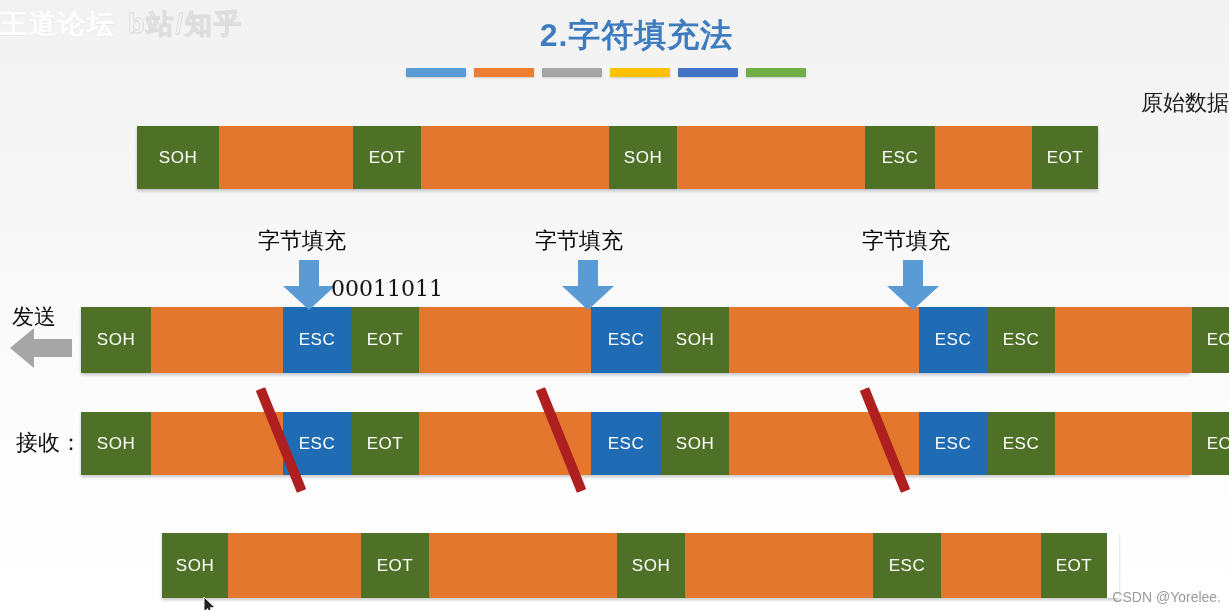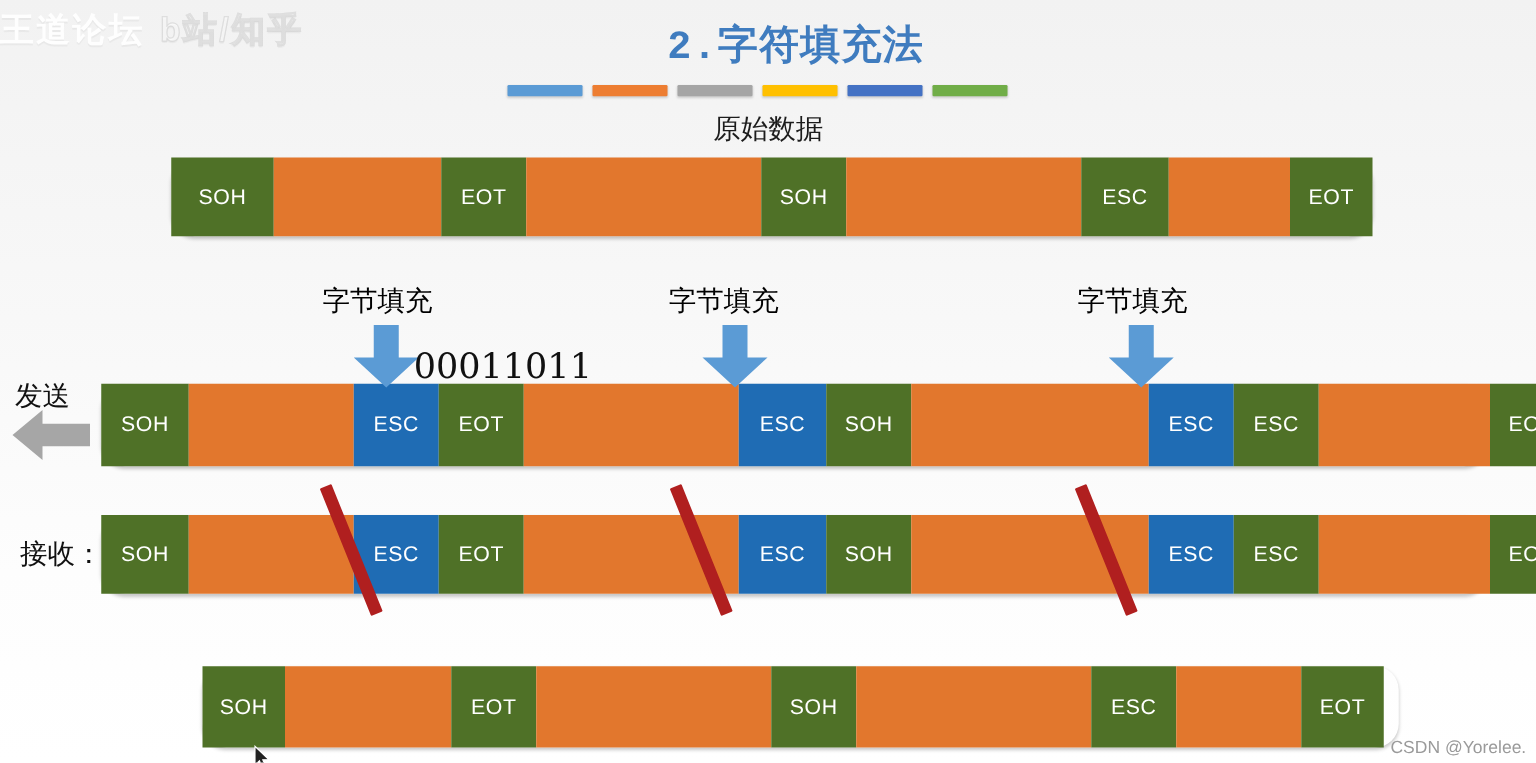--- a/index.html
+++ b/index.html
@@ -26,53 +26,52 @@
   #watermark .ghost {
     color: rgba(255,255,255,0.55);
     -webkit-text-stroke: 1px rgba(200,200,200,0.55);
     margin-left: 12px;
   }
 
   
   #title {
     position: absolute; left: 0; right: 0; top: 14px;
     text-align: center;
-    font-family: Liberation Mono, monospace;
+    font-family: Liberation Sans, sans-serif;
     font-size: 32px;
     font-weight: bold;
     color: #3f7cbf;
     letter-spacing: 1px;
     padding-left: 44px;
   }
 
   
   #bars {
     position: absolute; top: 68px; left: 406px;
     display: flex; gap: 8px;
   }
   #bars .bar {
     width: 60px; height: 9px; border-radius: 1px;
     box-shadow: 0 1px 2px rgba(0,0,0,0.16);
   }
 
   
   #caption-raw {
     position: absolute; top: 88px; left: 0; right: 0;
-    text-align: center;
+    text-align: right;
     font-family: "DejaVu Serif", "Liberation Serif", serif;
     font-size: 22px;
     color: #1c1c1c;
   }
 
   
   .frame {
     position: absolute;
     display: flex;
     box-shadow: 0 2px 3px rgba(0,0,0,0.22);
-    border-radius: 19px;
   }
   .frame .cell {
     display: flex; align-items: center; justify-content: center;
     color: #ffffff;
     font-size: 17px;
     letter-spacing: 0.5px;
     height: 100%;
     font-family: "Liberation Sans", "DejaVu Sans", sans-serif;
   }
   .cell.green { background: #4f7127; }
@@ -92,21 +91,21 @@
     font-size: 22px;
     color: #000000;
     white-space: nowrap;
   }
   .stuff-arrow { position: absolute; }
 
   #binary-text {
     position: absolute;
     left: 331px; top: 276px;
     font-family: "DejaVu Serif", "Liberation Serif", serif;
-    font-size: 28px;
+    font-size: 22px;
     color: #111111;
     letter-spacing: 0px;
   }
 
   
   .side-label {
     position: absolute;
     font-family: Liberation Sans, sans-serif;
     font-size: 22px;
     color: #111111;

